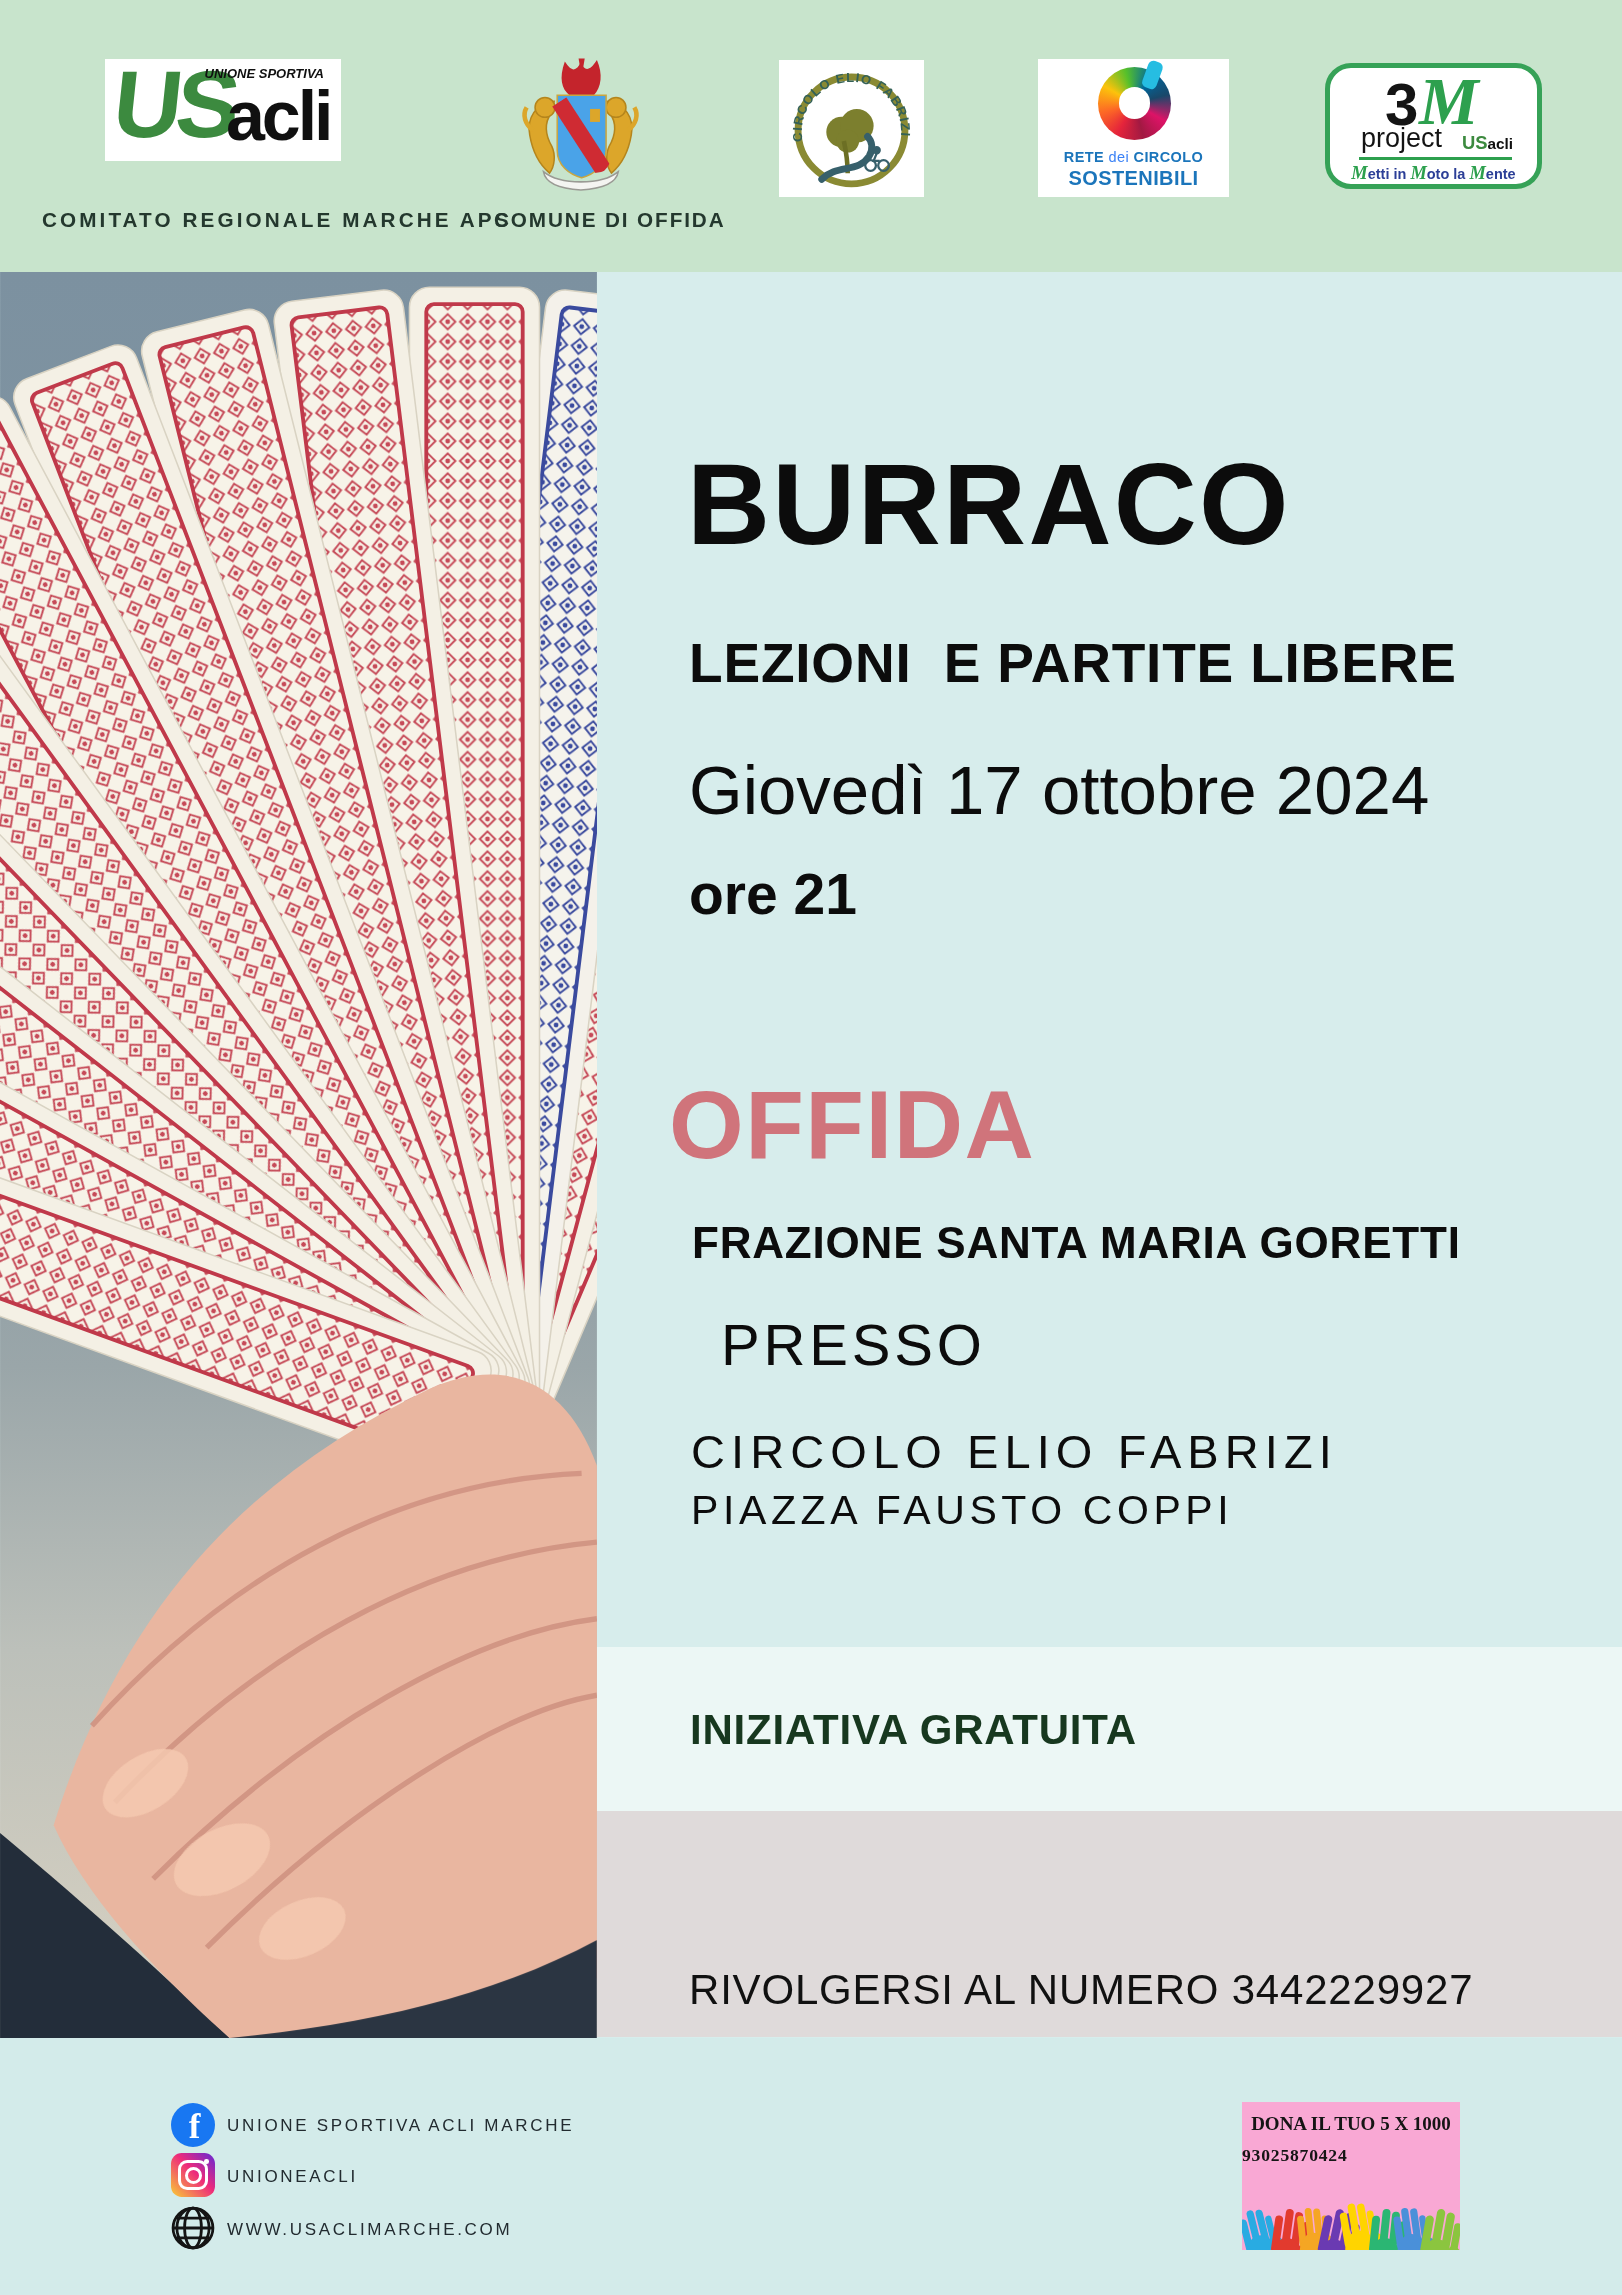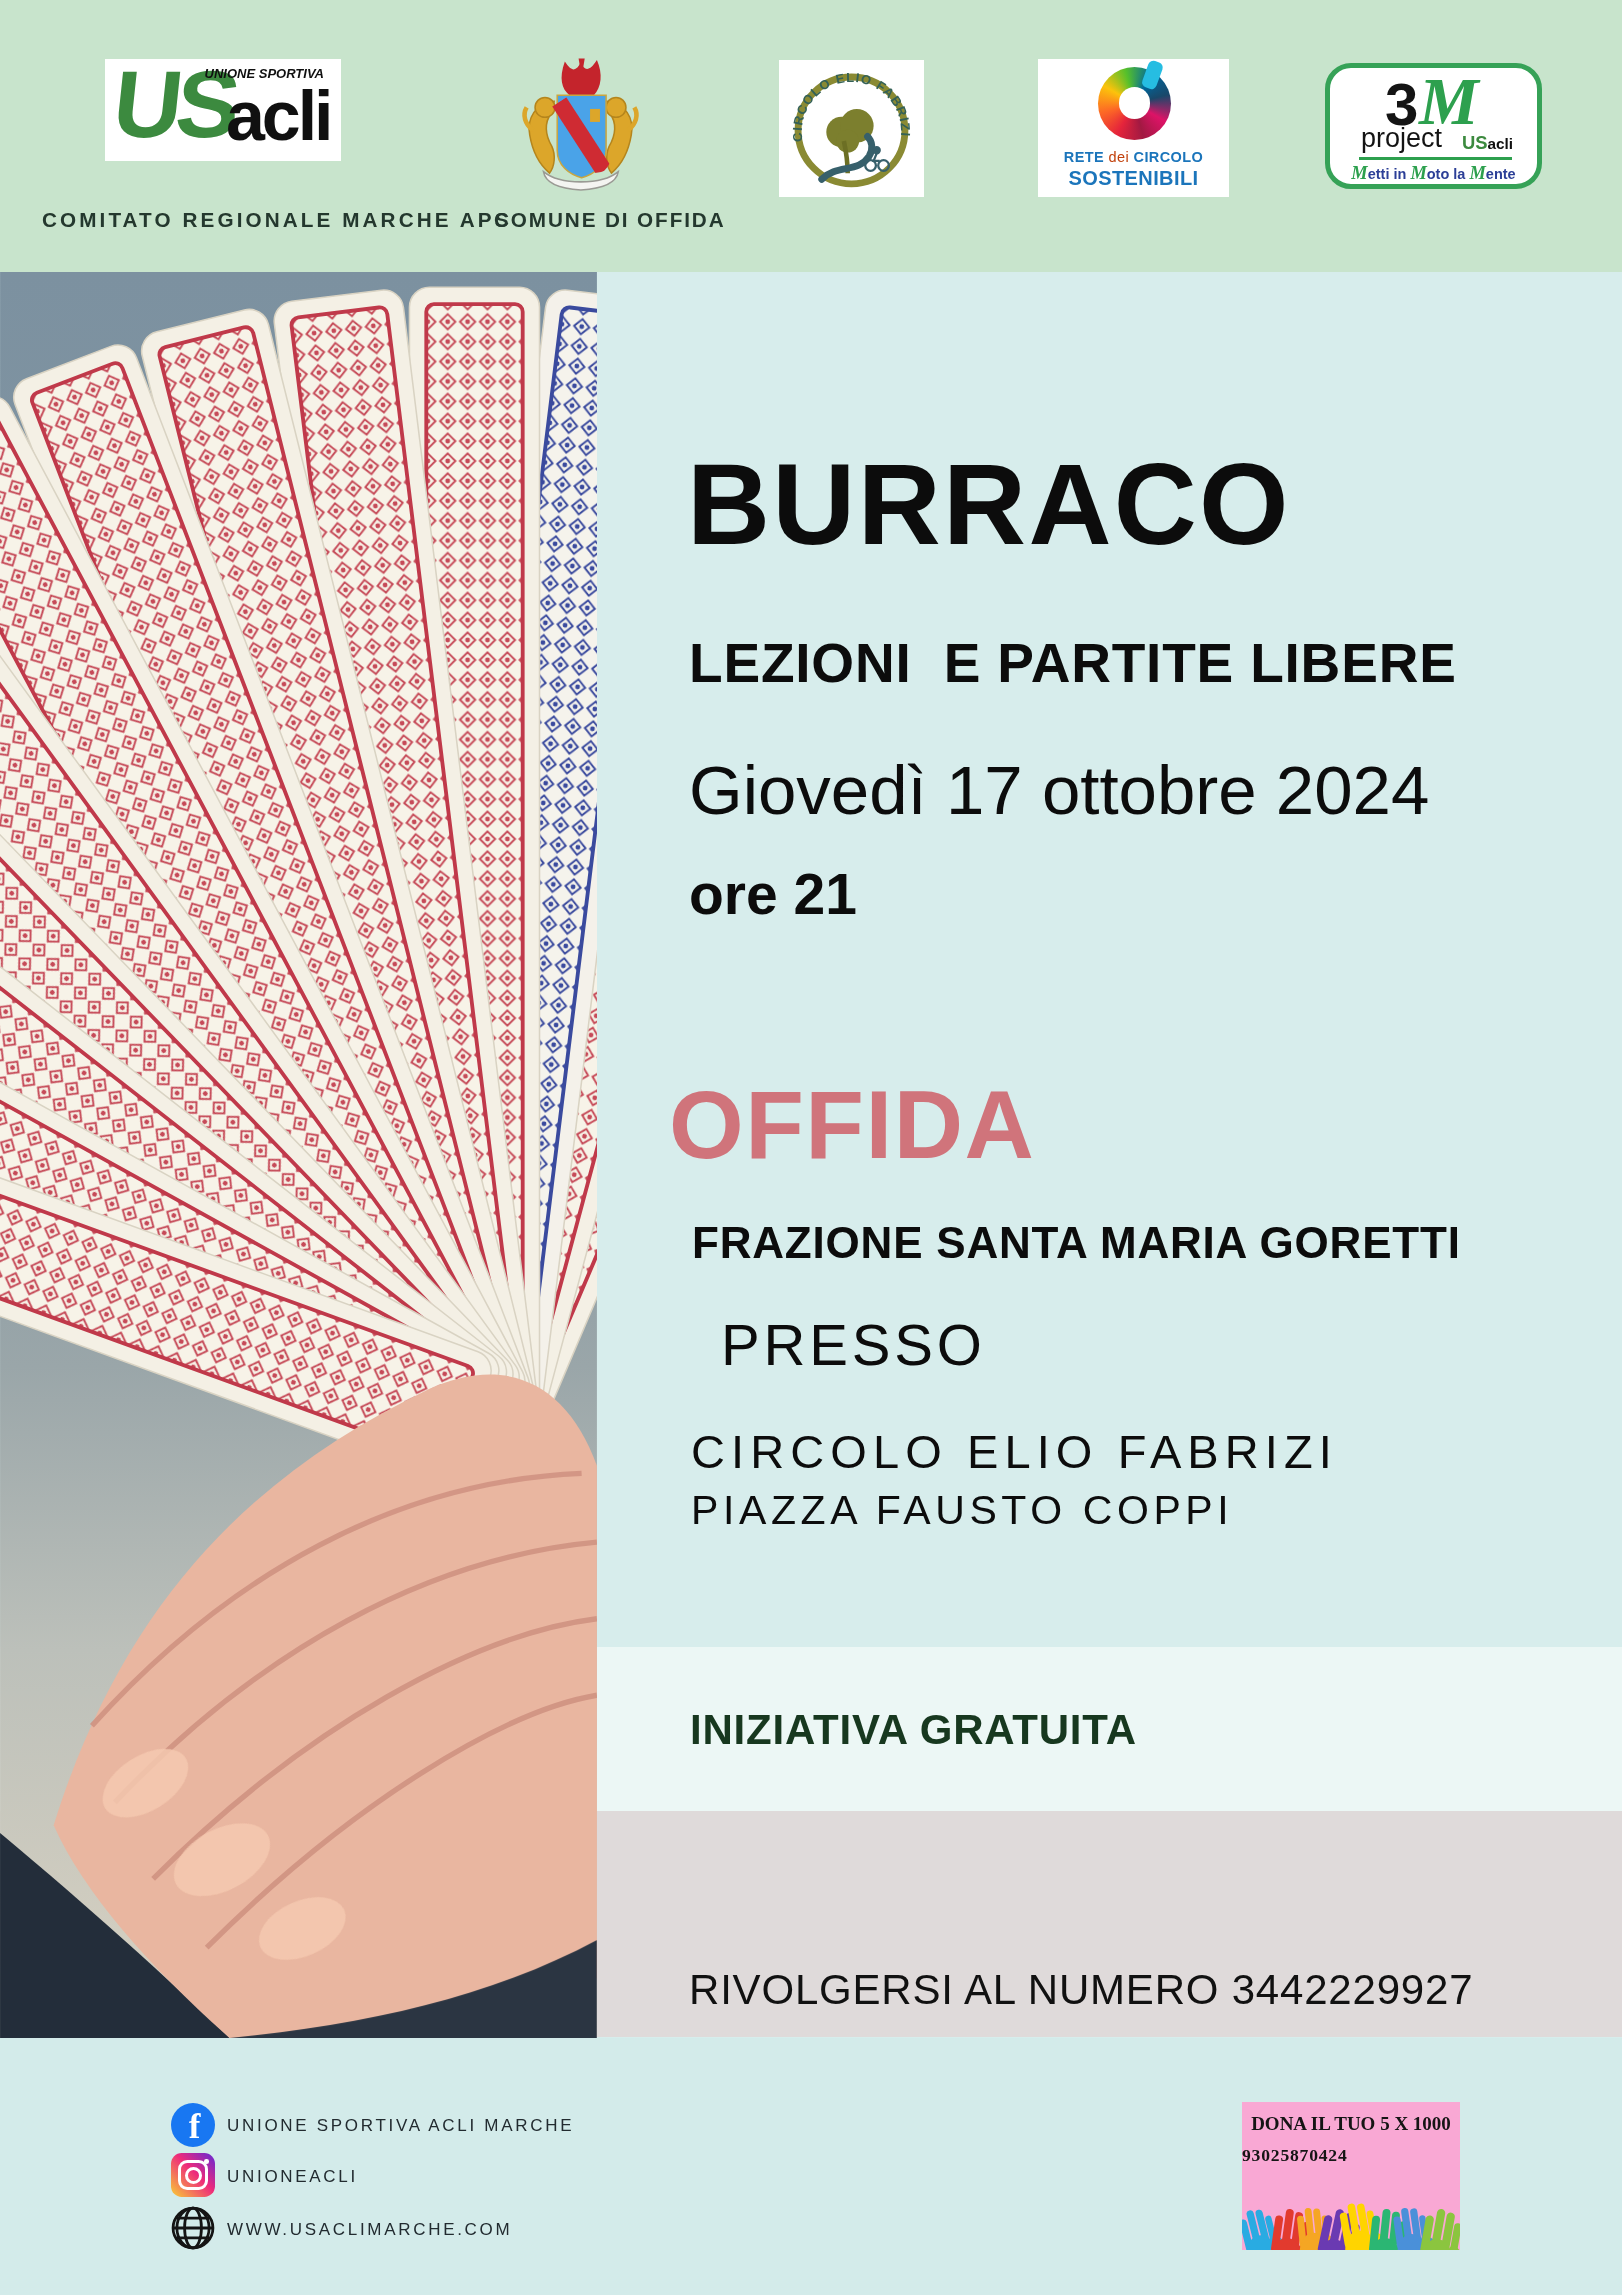--- a/index.html
+++ b/index.html
@@ -28,21 +28,21 @@
   .logo-circolo { left:779px; top:60px; width:145px; height:137px; background:#fff; position:absolute; }
   .logo-rete    { left:1038px; top:59px; width:191px; height:138px; background:#fff; position:absolute; }
   .logo-3m      { left:1325px; top:63px; width:217px; height:126px; background:#fff; border:5.4px solid #36a257; border-radius:26px; position:absolute; overflow:hidden; }
 
   
   .rete-spiral { position:absolute; left:60px; top:7.7px; width:73px; height:73px; border-radius:50%;
     background:conic-gradient(from 210deg,#e5243b,#fd6925,#fcc30b,#56c02b,#00689d,#19486a,#dd1367,#a21942,#e5243b); }
   .rete-spiral::after { content:""; position:absolute; inset:20.7px; background:#fff; border-radius:50%; }
   .rete-spiral::before { content:""; position:absolute; right:10.7px; top:-6.1px; width:15.3px; height:27.5px; background:#26bde2; border-radius:5.4px; transform:rotate(20deg); }
   .rete-l1 { position:absolute; left:0; top:90px; width:100%; text-align:center; font-size:14.5px; font-weight:bold; color:#1b75bb; letter-spacing:0.4px; }
-  .rete-l1 .dei { color:#c2410c; font-weight:normal;margin-top:32px; }
+  .rete-l1 .dei { color:#3b82f6; font-weight:normal;margin-top:32px; }
   .rete-l2 { position:absolute; left:0; top:108px; width:100%; text-align:center; font-size:20px; font-weight:bold; color:#1b75bb; letter-spacing:0.4px; }
 
   
   .m3-three { position:absolute; left:55px; top:1.5px; font-size:60px; font-weight:bold; color:#141414; }
   .m3-m     { position:absolute; left:89px; top:-4.6px; font-size:67px; font-weight:bold; font-style:italic; font-family:"Liberation Serif", serif; color:#2da04e; }
   .m3-project { position:absolute; left:31px; top:55px; font-size:27px; font-weight:normal; color:#141414; letter-spacing:0; }
   .m3-usacli  { position:absolute; left:132px; top:64px; font-size:18.4px; font-weight:bold; }
   .m3-usacli .us { color:#3c8a3f; } .m3-usacli .acli { color:#101010; font-size:15.3px; }
   .m3-line  { position:absolute; left:29px; top:89px; width:153px; height:3.1px; background:#2da04e; }
   .m3-motto { position:absolute; left:0; top:95px; width:100%; text-align:center; font-size:14.5px; font-weight:bold; color:#2c3f97; }

